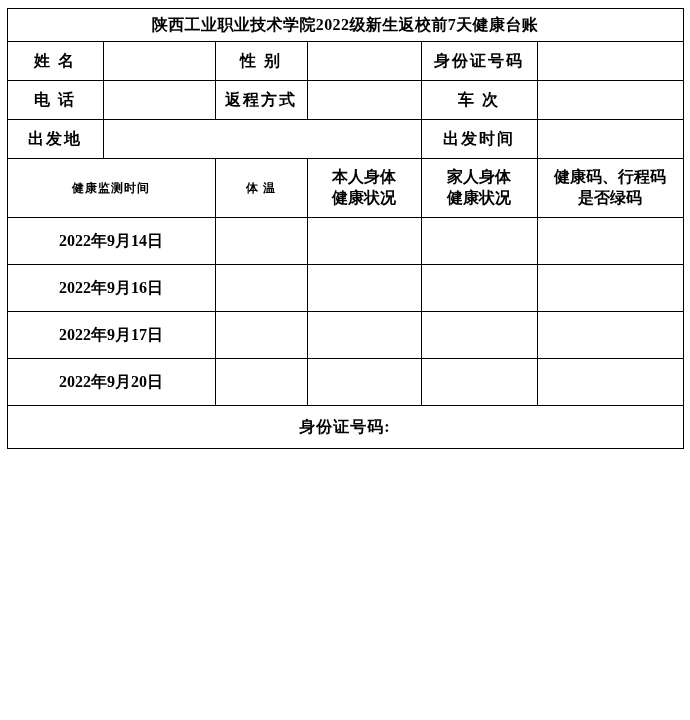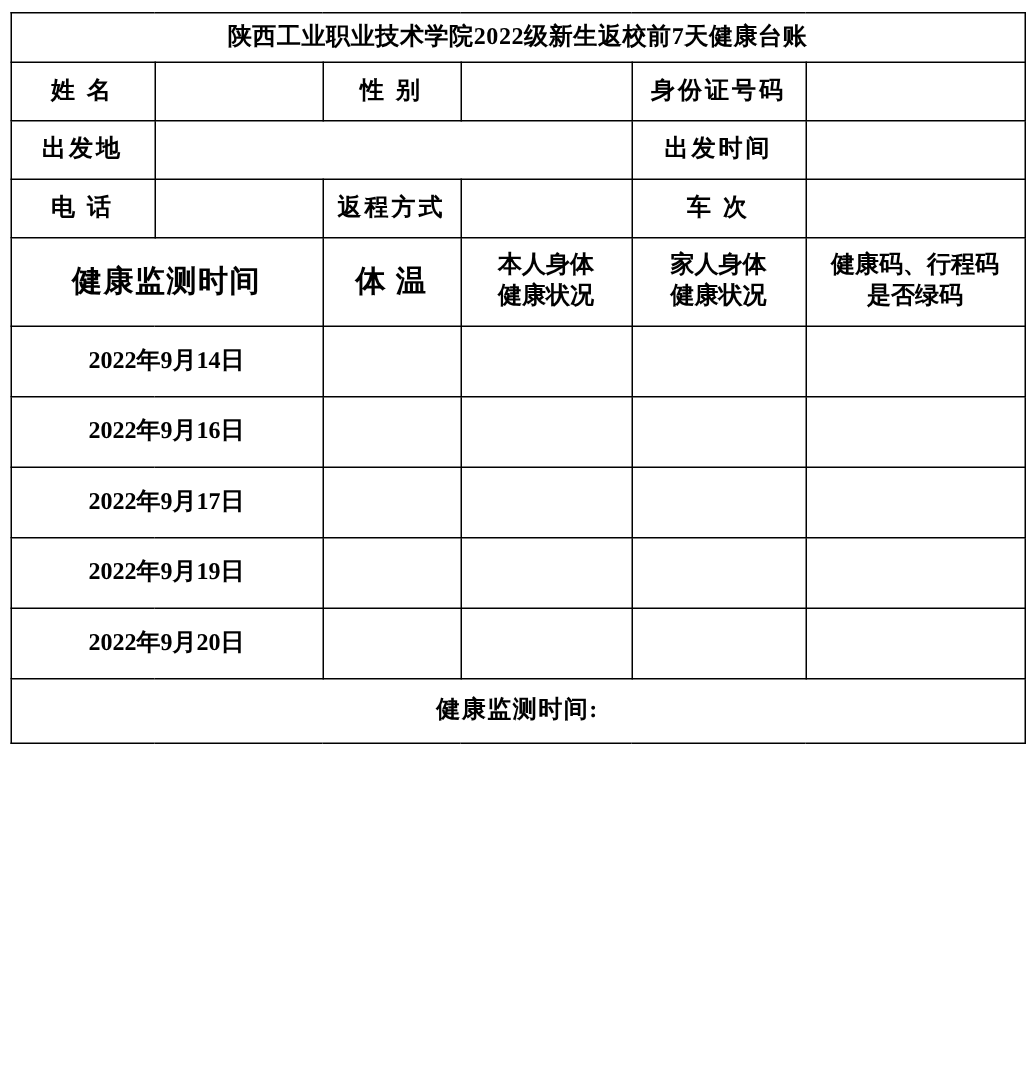--- a/index.html
+++ b/index.html
@@ -54,21 +54,21 @@
   }
   .blank-cell {
     background: #ffffff;
   }
   .head-row td {
     height: 58px;
     font-size: 15px;
     font-weight: bold;
   }
   .head-row .wide-head {
-    font-size: 20px;
+    font-size: 12px;
     letter-spacing: 1px;
   }
   .date-row td {
     height: 46px;
   }
   .date-cell {
     font-size: 16px;
     font-weight: bold;
   }
   .sign-cell {
@@ -109,32 +109,32 @@
       <td class="label-cell">姓  名</td>
       <td class="blank-cell"></td>
       <td class="label-cell">性  别</td>
       <td class="blank-cell"></td>
       <td class="label-cell">身份证号码</td>
       <td class="blank-cell"></td>
     </tr>
 
 
     <tr class="info-row">
-      <td class="label-cell">出发地</td>
-      <td class="blank-cell" colspan="3"></td>
-      <td class="label-cell">出发时间</td>
-      <td class="blank-cell"></td>
-    </tr>
-
-    <tr class="info-row">
       <td class="label-cell">电  话</td>
       <td class="blank-cell"></td>
       <td class="label-cell">返程方式</td>
       <td class="blank-cell"></td>
       <td class="label-cell">车  次</td>
+      <td class="blank-cell"></td>
+    </tr>
+
+    <tr class="info-row">
+      <td class="label-cell">出发地</td>
+      <td class="blank-cell" colspan="3"></td>
+      <td class="label-cell">出发时间</td>
       <td class="blank-cell"></td>
     </tr>
 
     <tr class="head-row">
       <td class="wide-head" colspan="2">健康监测时间</td>
       <td class="wide-head">体  温</td>
       <td>
         <span class="two-line">本人身体</span>
         <span class="two-line">健康状况</span>
       </td>
@@ -163,32 +163,25 @@
       <td class="blank-cell"></td>
     </tr>
     <tr class="date-row">
       <td class="date-cell" colspan="2">2022年9月17日</td>
       <td class="blank-cell"></td>
       <td class="blank-cell"></td>
       <td class="blank-cell"></td>
       <td class="blank-cell"></td>
     </tr>
     <tr class="date-row">
-      <td class="date-cell" colspan="2">2022年9月19日</td>
-      <td class="blank-cell"></td>
-      <td class="blank-cell"></td>
-      <td class="blank-cell"></td>
-      <td class="blank-cell"></td>
-    </tr>
-    <tr class="date-row">
       <td class="date-cell" colspan="2">2022年9月20日</td>
       <td class="blank-cell"></td>
       <td class="blank-cell"></td>
       <td class="blank-cell"></td>
       <td class="blank-cell"></td>
     </tr>
 
     <tr>
-      <td class="sign-cell" colspan="6">健康监测时间:</td>
+      <td class="sign-cell" colspan="6">身份证号码:</td>
     </tr>
   </tbody>
     </table>
 </div>
 
 </body></html>

